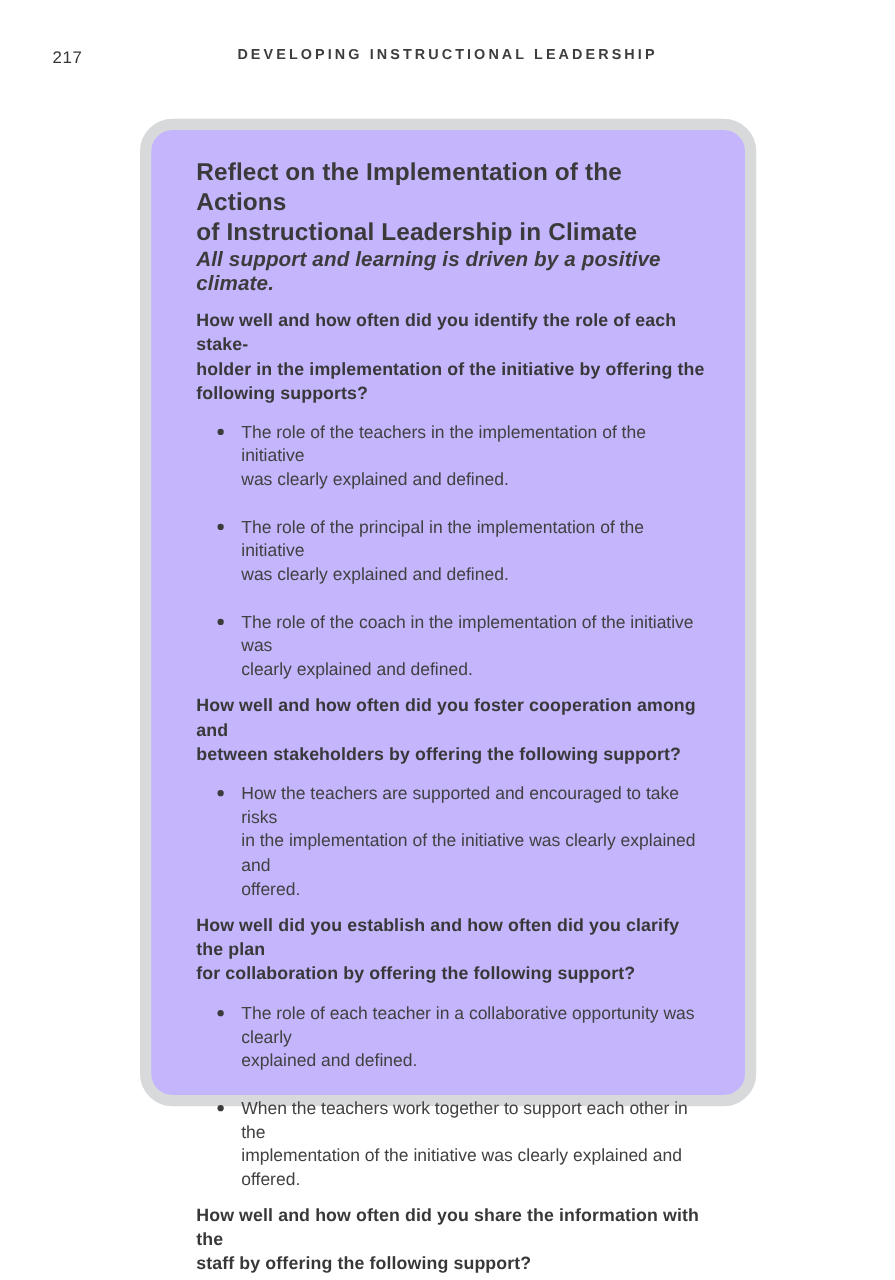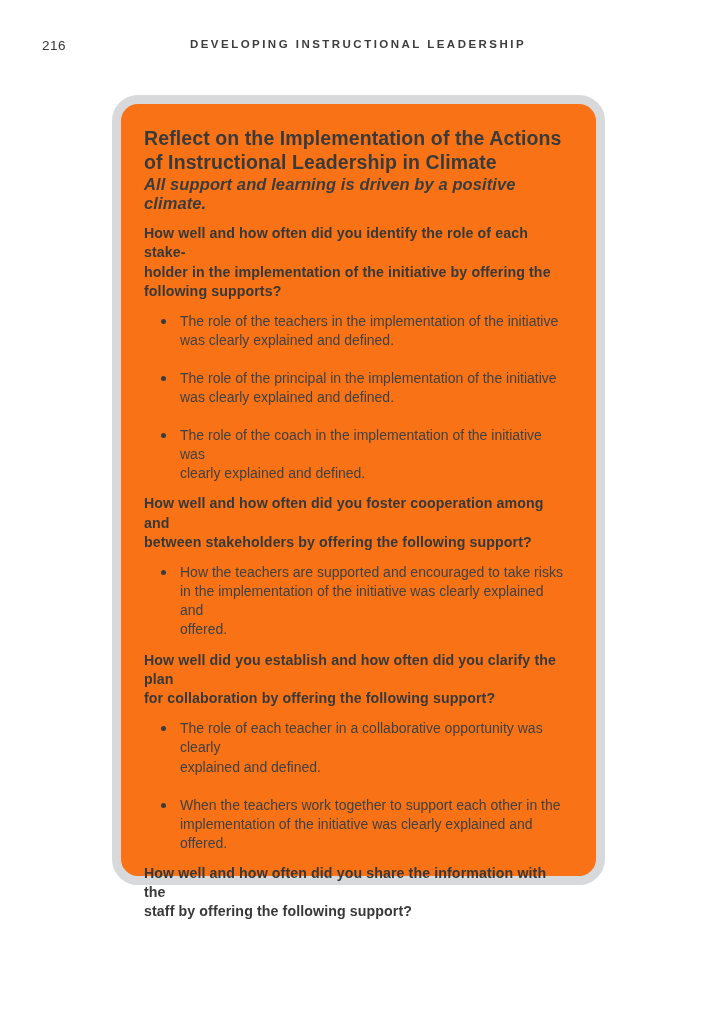--- a/index.html
+++ b/index.html
@@ -24,24 +24,24 @@
     position: absolute; left: 0; right: 0; top: 0;
     text-align: center;
     font-size: 11.5px; font-weight: 700; letter-spacing: 0.215em;
     color: #3d3d3d;
   }
   
   .reflect-box {
     position: absolute;
     left: 112px; top: 95px;
     width: 493px; height: 790px;
-    background: #f97316;
+    background: #c4b5fd;
     border: 9px solid #d8d9da;
     border-radius: 26px;
-    padding: 23px 28px 0 23px;
+    padding: 23px 28px 0 36px;
   }
   .box-title {
     font-size: 19.5px; line-height: 1.23; font-weight: 700;
     color: #3a3a3a; letter-spacing: 0.1px;
     white-space: pre-line;
   }
   .box-subtitle {
     margin-top: 0;
     font-size: 16.5px; font-style: italic; font-weight: 600;
     color: #3c3c3c; letter-spacing: 0.1px;
@@ -76,21 +76,21 @@
     color: #3a3a3a;
     white-space: pre-line;
   }
 </style>
 </head>
 <body>
 
 <div class="page">
 
   <div class="header">
-    <span class="page-number">216</span>
+    <span class="page-number">217</span>
     <span class="running-head">DEVELOPING INSTRUCTIONAL LEADERSHIP</span>
   </div>
 
   <section class="reflect-box">
     <h1 class="box-title">Reflect on the Implementation of the Actions
 of Instructional Leadership in Climate</h1>
     <p class="box-subtitle">All support and learning is driven by a positive climate.</p>
 
     <h2 class="q-heading">How well and how often did you identify the role of each stake-
 holder in the implementation of the initiative by offering the

